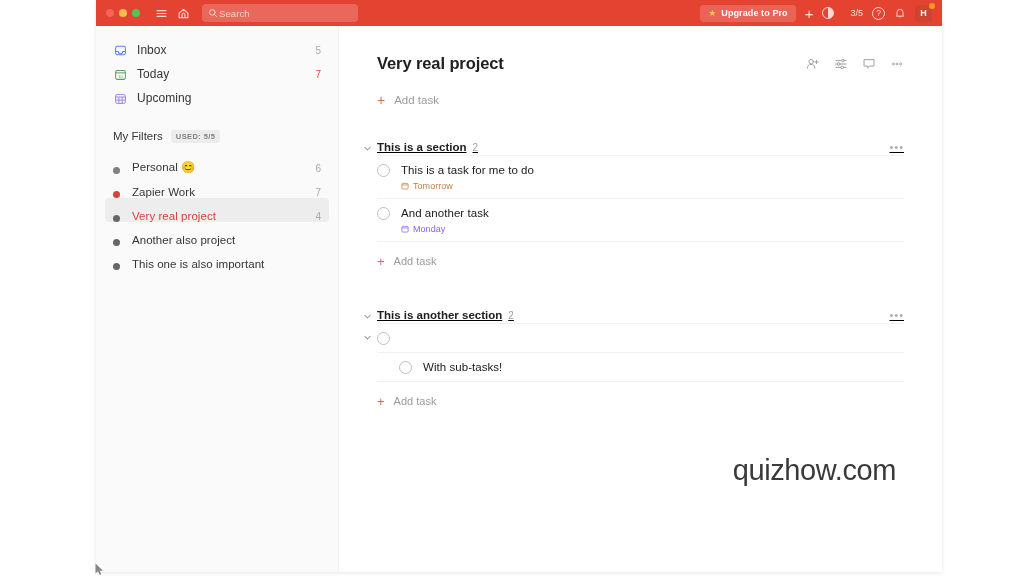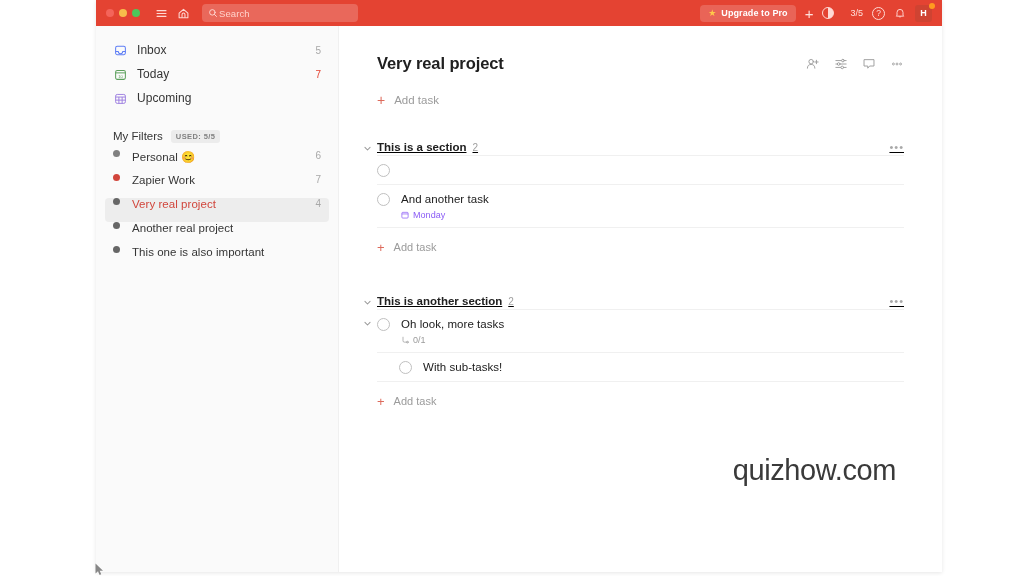--- a/index.html
+++ b/index.html
@@ -147,21 +147,21 @@
   .used-badge {
     font-size: 7.5px; font-weight: bold;
     color: #808080;
     background: #ececec;
     border-radius: 3px;
     padding: 2px 5px;
     letter-spacing: 0.4px;
   }
 
   .proj-item {
-    display: flex; align-items: flex-start;
+    display: flex; align-items: flex-end;
     height: 24px;
     margin: 0 9px;
     padding: 0 8px;
     border-radius: 4px;
     cursor: pointer;
   }
   .proj-item.active { background: #ededed; }
   .proj-dot { width: 7px; height: 7px; border-radius: 50%; margin-right: 12px; flex-shrink: 0; }
   .proj-label { font-size: 11.5px; color: #353535; flex: 1; letter-spacing: 0.05px; }
   .proj-item.active .proj-label { color: #d1453b; }
@@ -397,21 +397,21 @@
           <span class="proj-label">Zapier Work</span>
           <span class="proj-count">7</span>
         </div>
         <div class="proj-item active">
           <span class="proj-dot" style="background:#666666"></span>
           <span class="proj-label">Very real project</span>
           <span class="proj-count">4</span>
         </div>
         <div class="proj-item">
           <span class="proj-dot" style="background:#666666"></span>
-          <span class="proj-label">Another real project</span>
+          <span class="proj-label">Another also project</span>
           <span class="proj-count"></span>
         </div>
         <div class="proj-item">
           <span class="proj-dot" style="background:#666666"></span>
           <span class="proj-label">This one is also important</span>
           <span class="proj-count"></span>
         </div>
       </div>
 
       <div class="main">
@@ -466,20 +466,32 @@
                 </svg>
               </span>
               <span class="sec-name">This is a section</span>
               <span class="sec-count">2</span>
               <span class="sec-more">•••</span>
             </div>
 
             <div class="task-list">
               <div class="task-row first">
                 <span class="checkbox"></span>
+                <div class="task-body">
+                  <div class="task-text">This is a task for me to do</div>
+                  <div class="task-meta">
+                    <span class="meta-ic meta-orange">
+                      <svg width="8" height="8" viewBox="0 0 12 12" fill="none" stroke="currentColor" stroke-width="1.1" stroke-linejoin="round">
+                        <rect x="1.3" y="2" width="9.4" height="8.6" rx="1.4"></rect>
+                        <line x1="1.3" y1="4.4" x2="10.7" y2="4.4"></line>
+                      </svg>
+                    </span>
+                    <span class="meta-label meta-orange">Tomorrow</span>
+                  </div>
+                </div>
               </div>
 
               <div class="task-row">
                 <span class="checkbox"></span>
                 <div class="task-body">
                   <div class="task-text">And another task</div>
                   <div class="task-meta">
                     <span class="meta-ic meta-purple">
                       <svg width="8" height="8" viewBox="0 0 12 12" fill="none" stroke="currentColor" stroke-width="1.1" stroke-linejoin="round">
                         <rect x="1.3" y="2" width="9.4" height="8.6" rx="1.4"></rect>
@@ -511,32 +523,20 @@
             </div>
 
             <div class="task-list">
               <div class="task-row first">
                 <span class="task-chev">
                   <svg width="9" height="9" viewBox="0 0 12 12" fill="none" stroke="currentColor" stroke-width="1.4" stroke-linecap="round" stroke-linejoin="round">
                     <path d="M2.6 4.4 L6 8 L9.4 4.4"></path>
                   </svg>
                 </span>
                 <span class="checkbox"></span>
-                <div class="task-body">
-                  <div class="task-text">Oh look, more tasks</div>
-                  <div class="task-meta">
-                    <span class="meta-ic meta-gray">
-                      <svg width="8" height="8" viewBox="0 0 12 12" fill="none" stroke="currentColor" stroke-width="1.1" stroke-linecap="round" stroke-linejoin="round">
-                        <path d="M3 1.8 L3 7.2 a2 2 0 0 0 2 2 L8.4 9.2"></path>
-                        <circle cx="9.6" cy="9.2" r="1.3"></circle>
-                      </svg>
-                    </span>
-                    <span class="meta-label meta-gray">0/1</span>
-                  </div>
-                </div>
               </div>
 
               <div class="task-row subtask-row">
                 <span class="checkbox"></span>
                 <div class="task-body">
                   <div class="task-text">With sub-tasks!</div>
                 </div>
               </div>
             </div>
 

